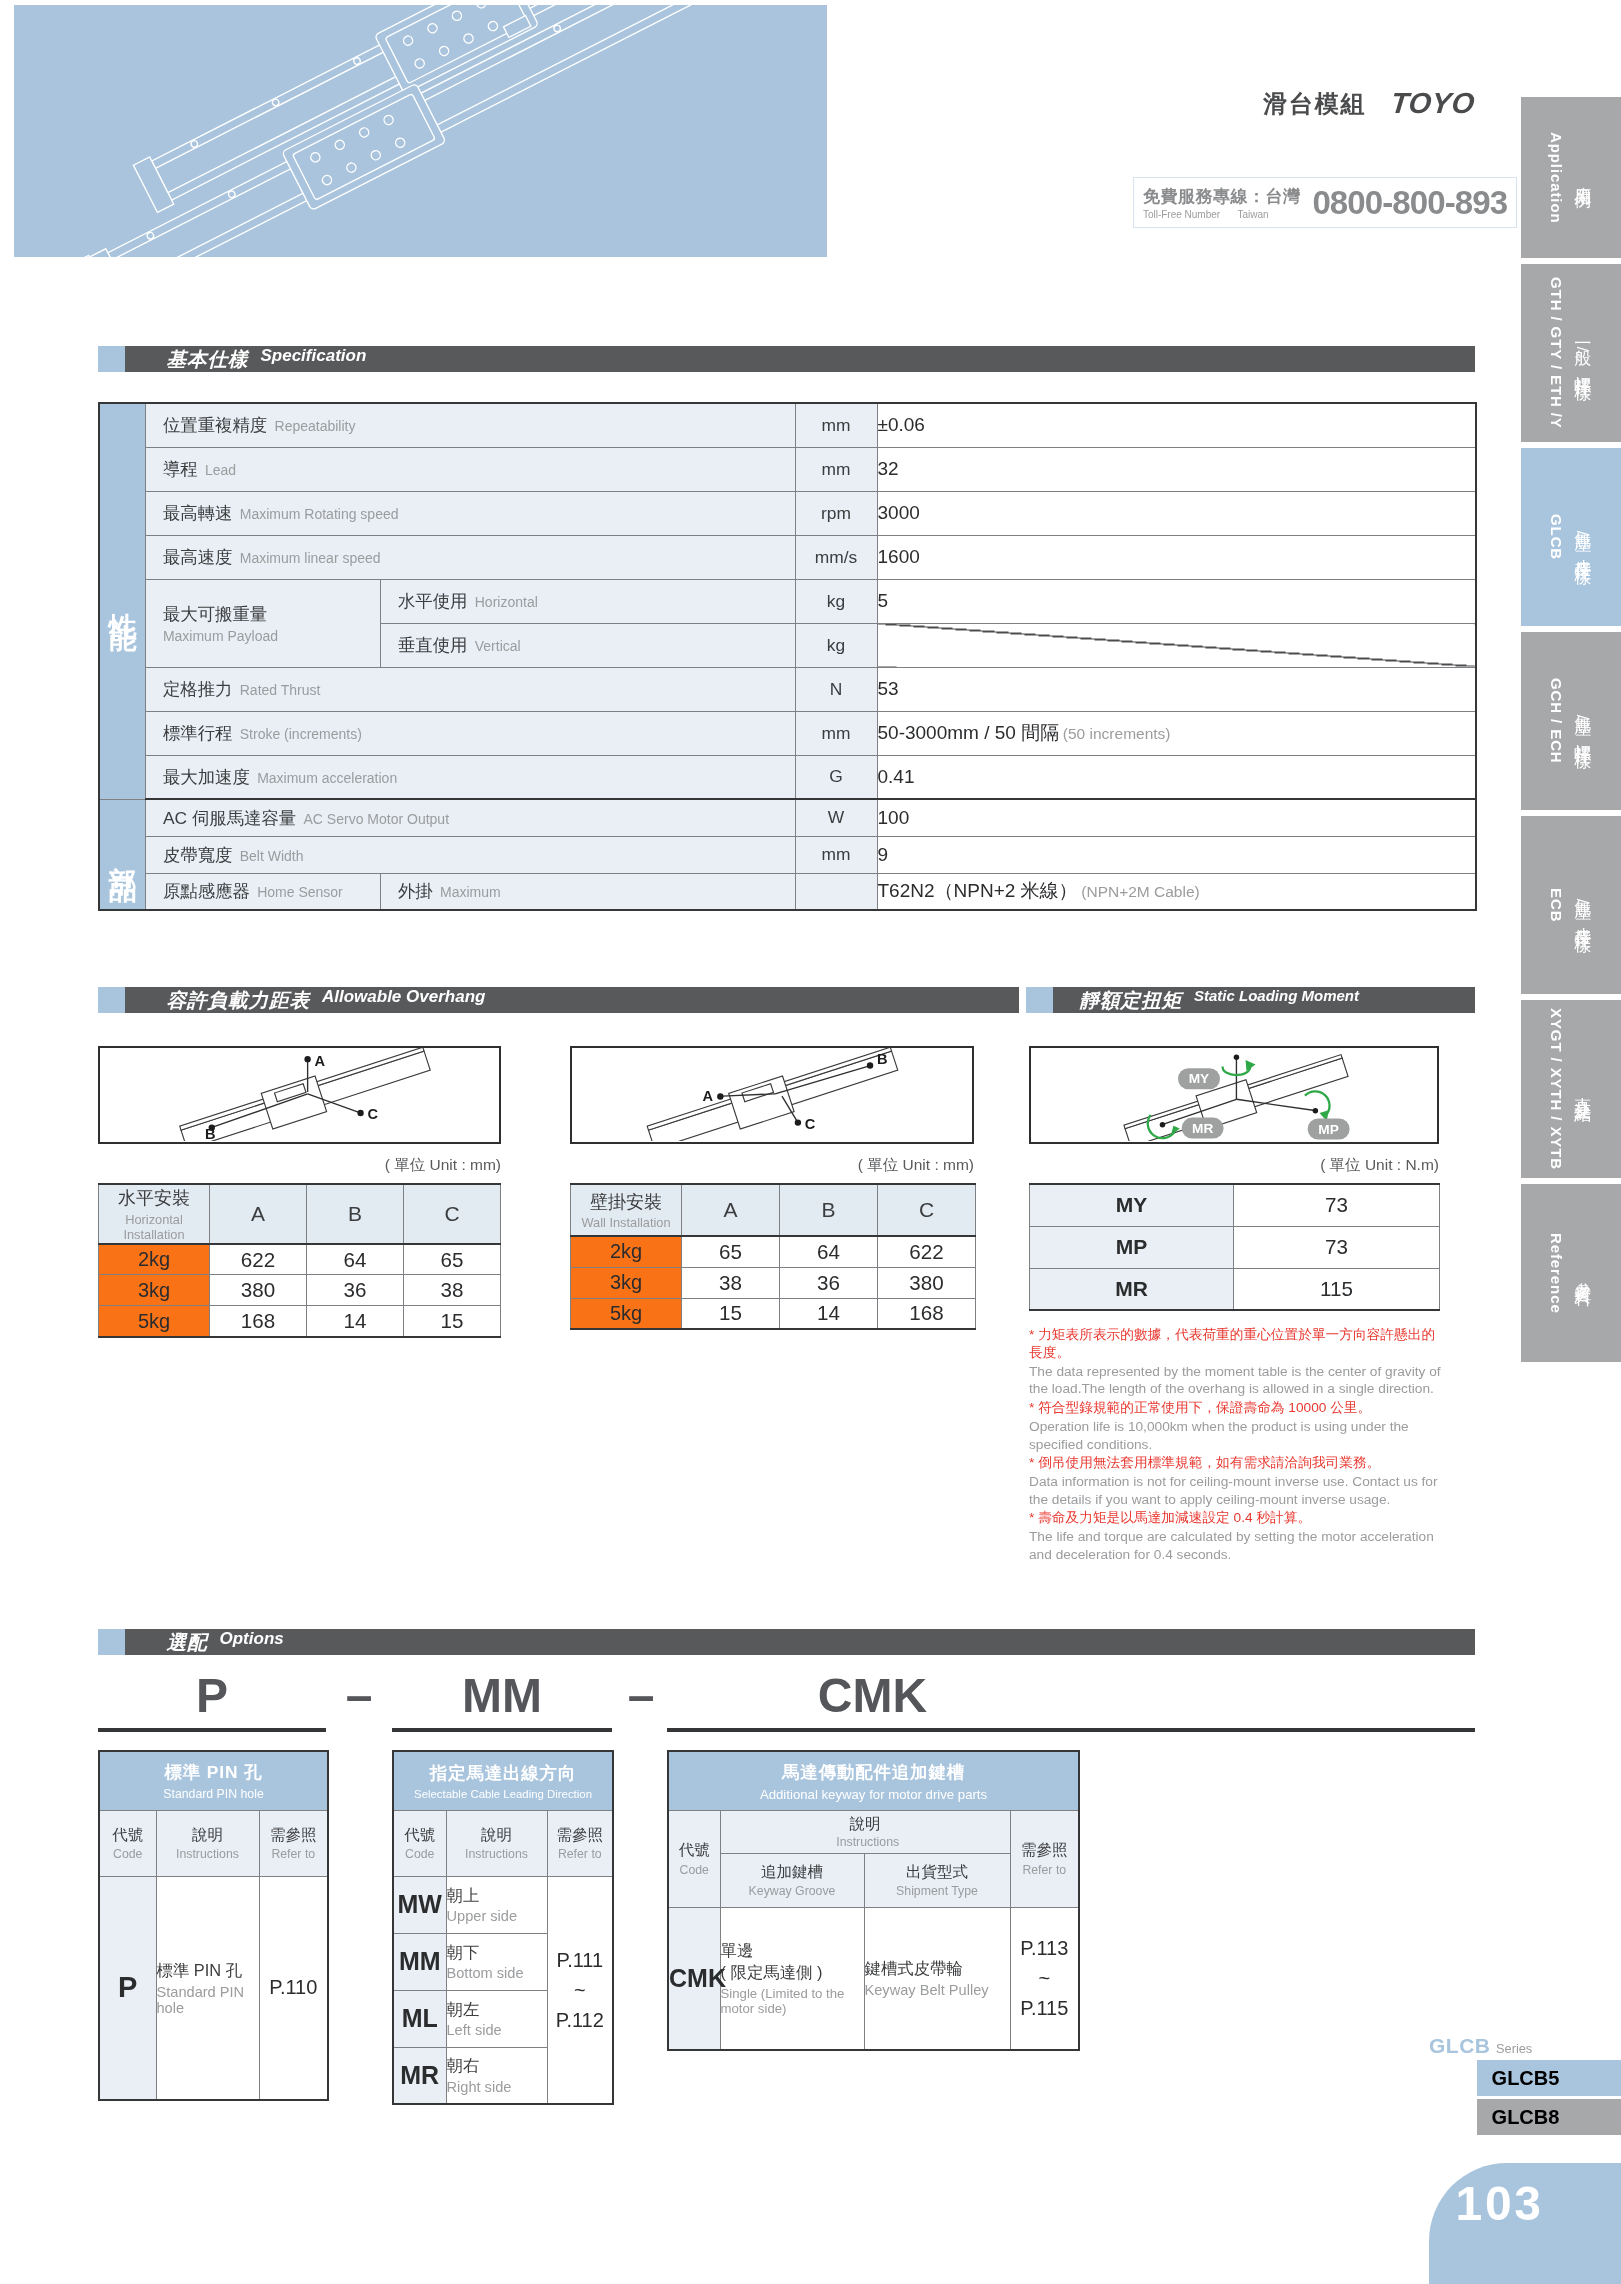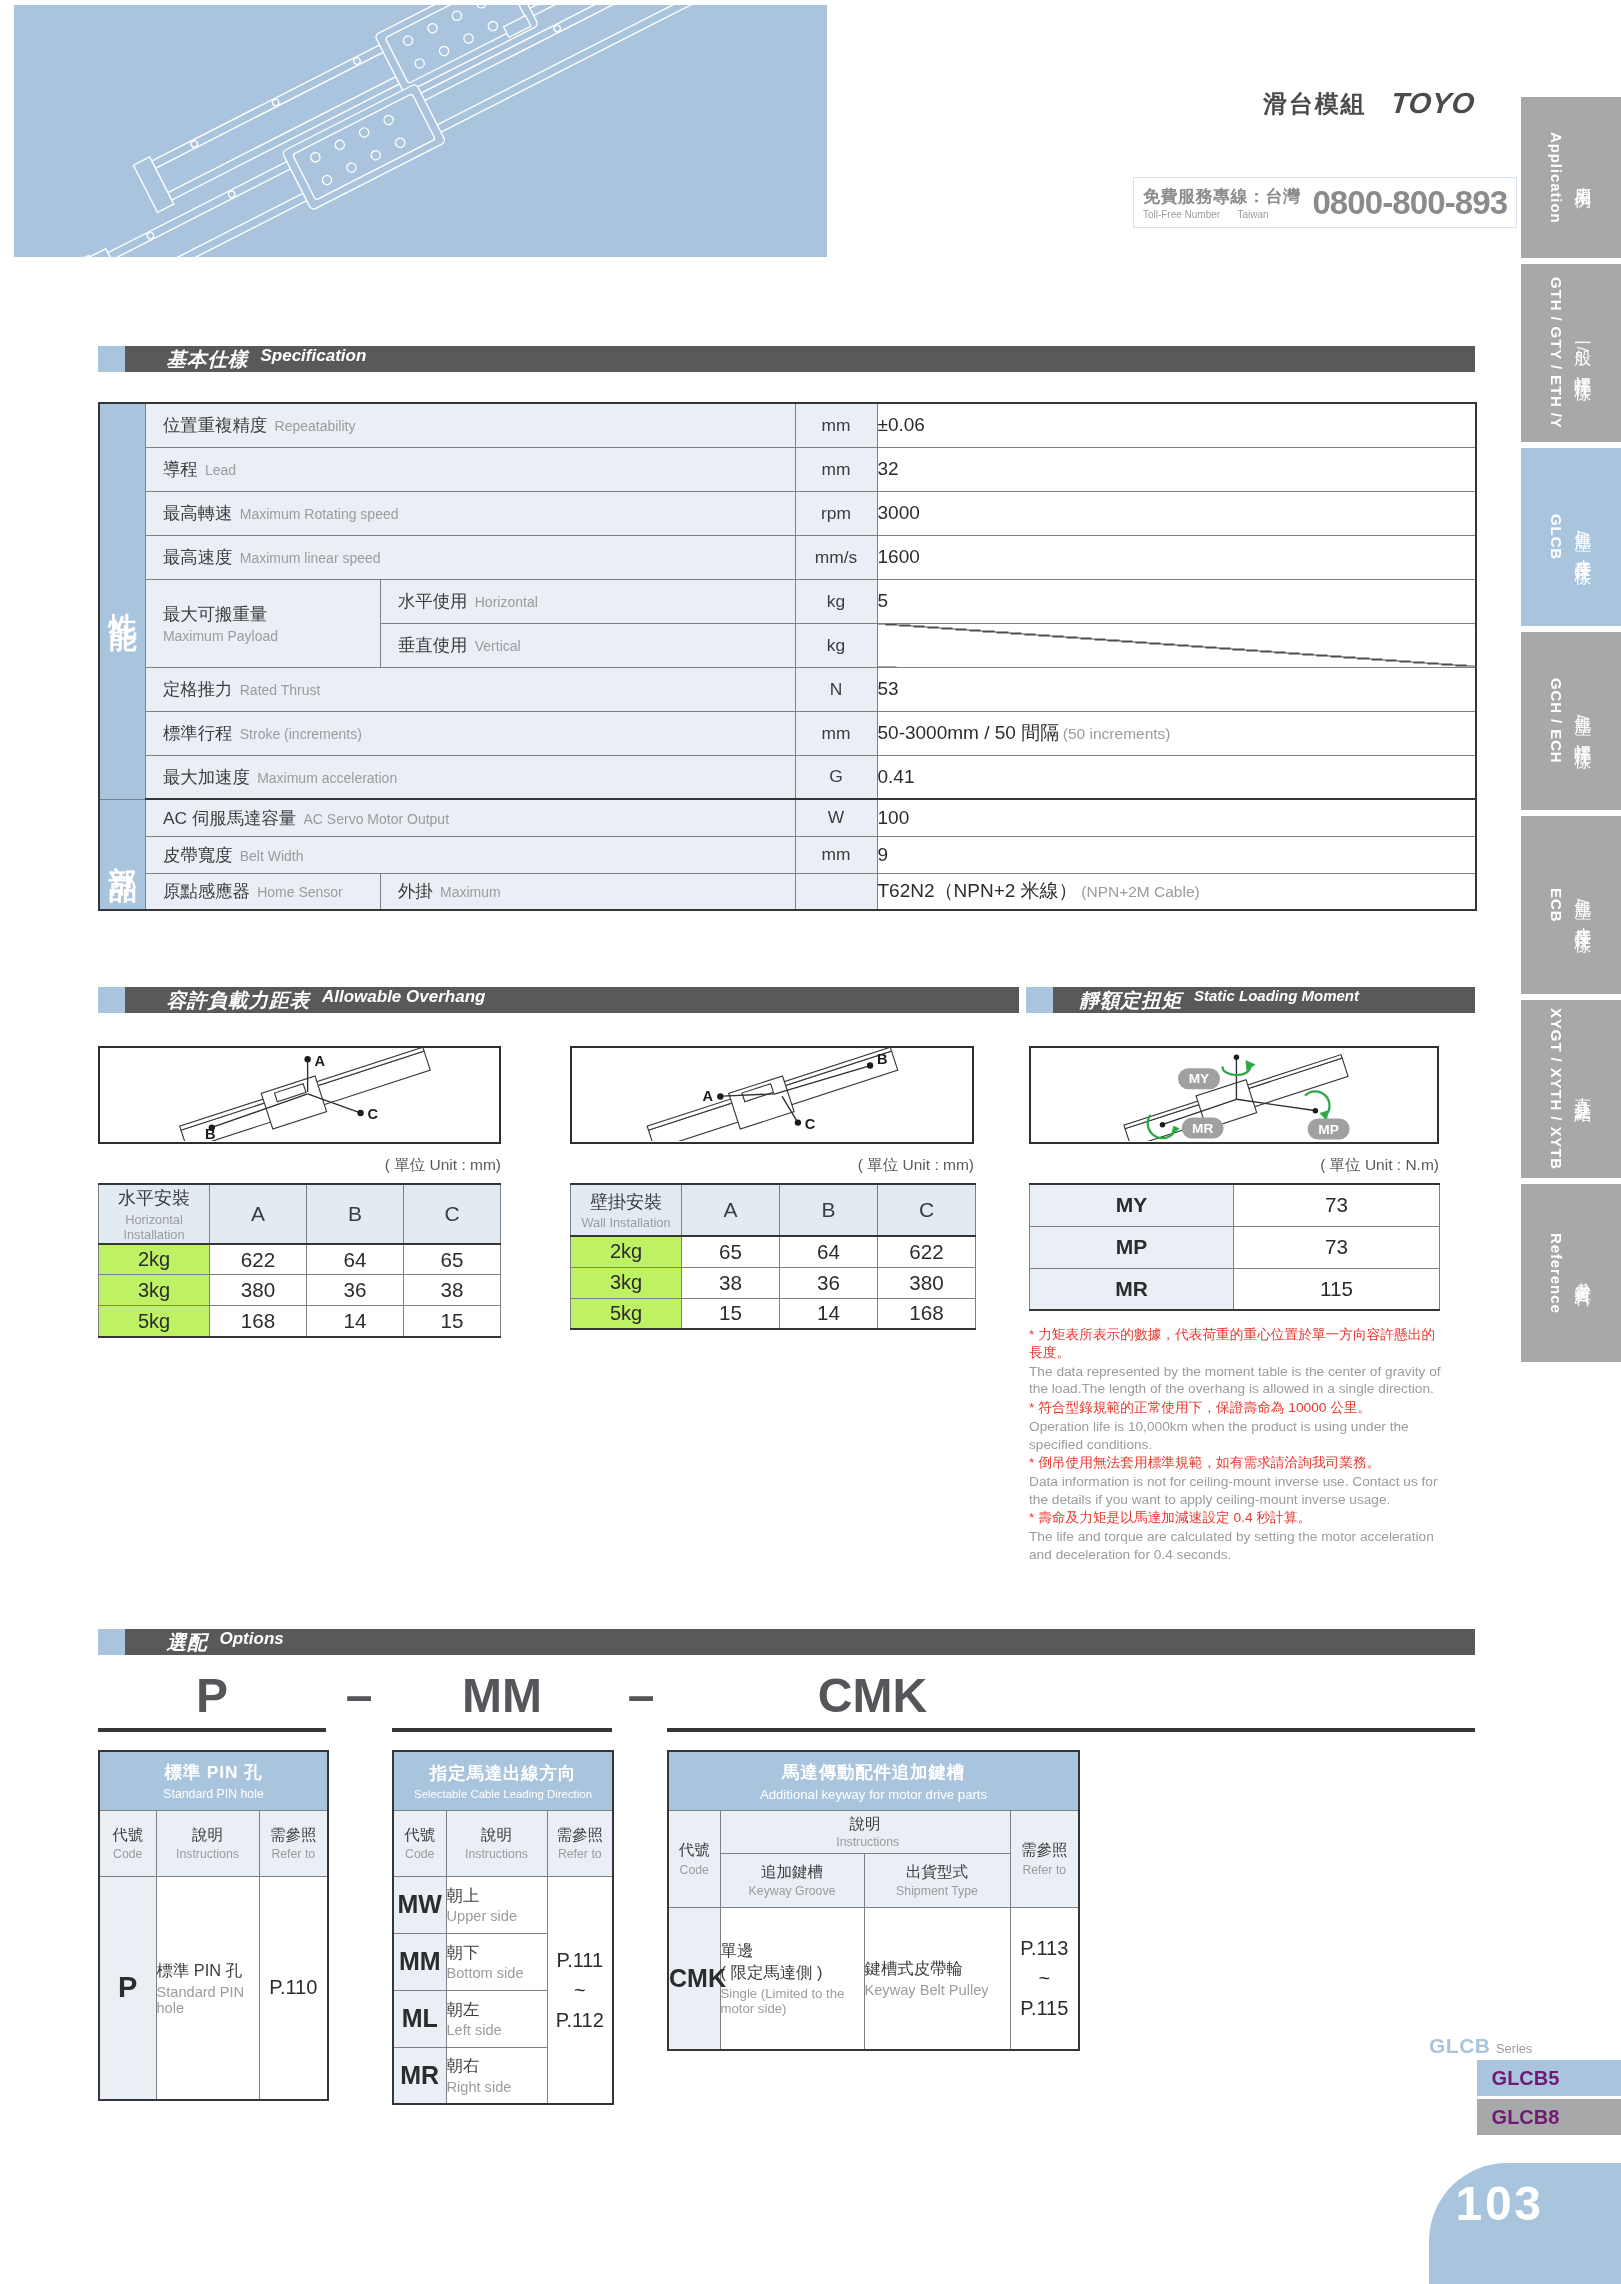--- a/index.html
+++ b/index.html
@@ -60,21 +60,21 @@
 
   
   .diagram-box{position:absolute;height:98px;border:2.7px solid #2e2f31;background:#fff;box-sizing:border-box;}
   .unit-note{position:absolute;font-size:15.5px;color:#595a5c;text-align:right;}
   .ov-table{border-top:2.7px solid #353638;border-bottom:2.7px solid #353638;background:#fff;}
   .ov-table th,.ov-table td{border:0.9px solid #7e8083;box-sizing:border-box;font-weight:400;}
   .ov-table thead th{background:#e2eaf2;height:52px;border-bottom:2.3px solid #353638;}
   .ov-table .hd-cjk{display:block;font-size:18px;color:#3c3d3f;}
   .ov-table .hd-en{display:block;font-size:12.8px;color:#9b9c9e;margin-top:1.8px;}
   .ov-table thead th.abc{font-size:21px;color:#3c3d3f;}
-  .ov-table tbody th{background:#bef264;font-size:20px;color:#2b2c2e;height:31px;}
+  .ov-table tbody th{background:#f97316;font-size:20px;color:#2b2c2e;height:31px;}
   .ov-table tbody td{background:#fff;text-align:center;font-size:20.6px;color:#2b2c2e;}
   .mo-table{border-top:2.7px solid #353638;border-bottom:2.7px solid #353638;}
   .mo-table th,.mo-table td{border:0.9px solid #7e8083;box-sizing:border-box;}
   .mo-table th{background:#e9eff5;font-size:21px;color:#2b2c2e;height:42px;}
   .mo-table td{background:#fff;text-align:center;font-size:20.6px;color:#2b2c2e;}
   .notes{position:absolute;left:1029px;top:1326px;width:416px;}
   .notes p{margin:0 0 0.9px 0;line-height:1.30;}
   .note-red{color:#e8382f;font-size:13.7px;}
   .note-gray{color:#9b9c9e;font-size:13.7px;}
 
@@ -93,21 +93,21 @@
   .instr-cell{background:#fff;text-align:left;padding:6.4px 8.2px;}
   .ic-cjk{display:block;font-size:16.4px;color:#3c3d3f;}
   .ic-en{display:block;font-size:14.6px;color:#9b9c9e;margin-top:1.8px;}
   .ref-cell{background:#fff;text-align:center;font-size:20px;color:#2b2c2e;}
   .ref-cell span{display:block;line-height:1.5;}
 
   
   .series-line{position:absolute;left:1429px;top:2034px;}
   .series-name{font-size:21px;font-weight:700;color:#a9c5de;letter-spacing:0.5px;}
   .series-suffix{font-size:12.8px;color:#9b9c9e;margin-left:5.5px;}
-  .model-box{position:absolute;left:1477px;width:144px;height:36px;color:#701a75;font-size:20px;font-weight:700;display:flex;align-items:center;padding-left:14.6px;box-sizing:border-box;}
+  .model-box{position:absolute;left:1477px;width:144px;height:36px;color:#000000;font-size:20px;font-weight:700;display:flex;align-items:center;padding-left:14.6px;box-sizing:border-box;}
   .model-a{top:2060px;background:#a9c5de;}
   .model-b{top:2099px;background:#a7a8aa;}
   .page-corner{position:absolute;left:1429px;top:2163px;width:192px;height:121px;background:#a9c5de;border-top-left-radius:78px;}
   .page-num{position:absolute;left:26.5px;top:12.8px;color:#fff;font-size:48px;font-weight:800;letter-spacing:2.7px;}
 
   svg text{font-family:"Liberation Sans","DejaVu Sans",sans-serif;}
 </style>
 </head>
 <body>
 

